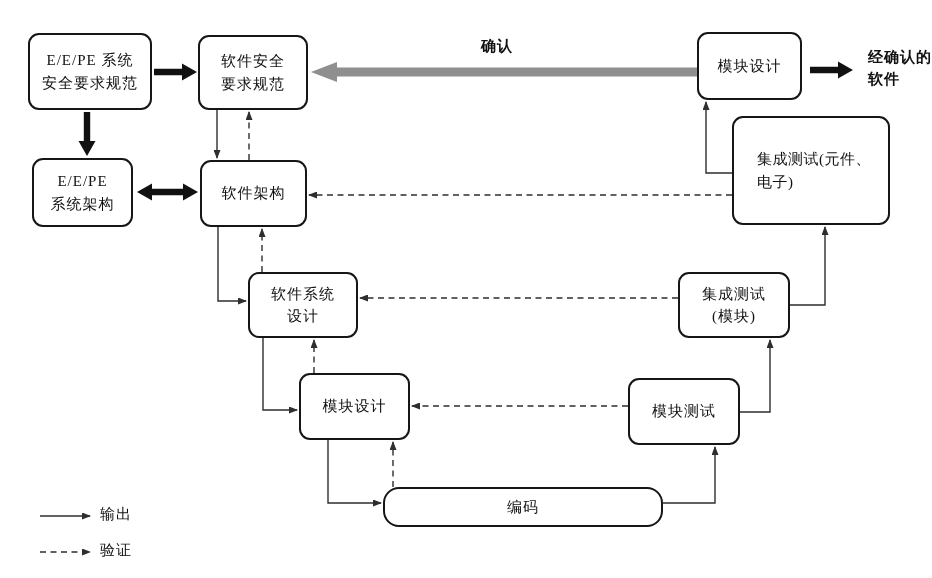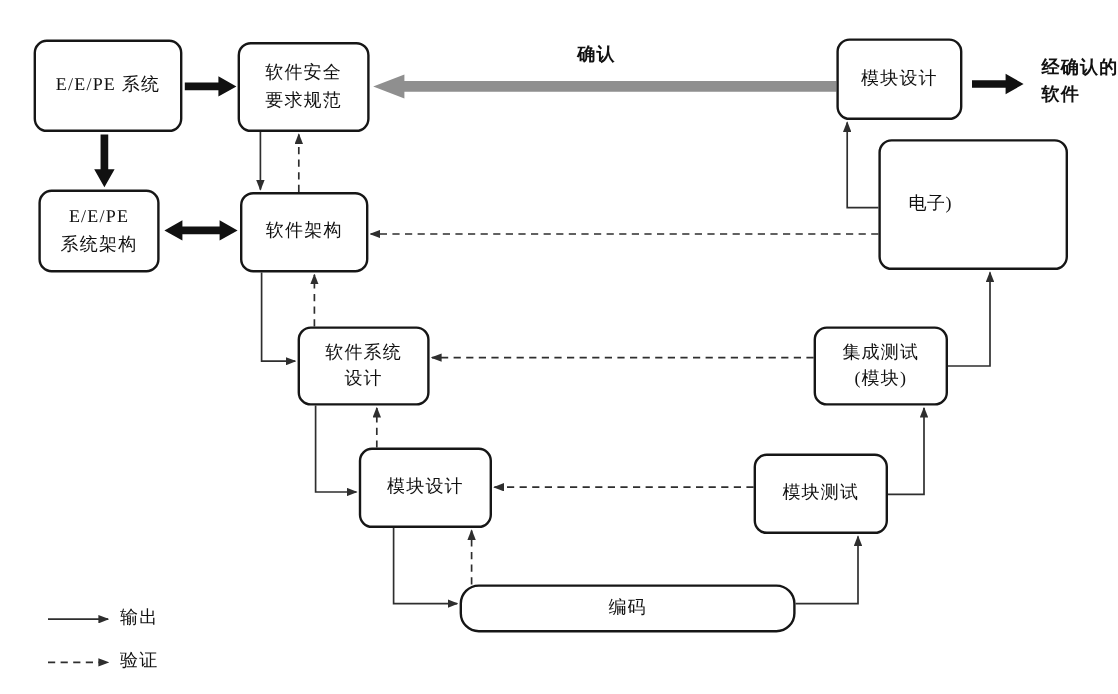--- a/index.html
+++ b/index.html
@@ -53,20 +53,21 @@
       <polygon points="83.8,112.0 83.8,141.0 78.5,141.0 87.0,156.0 95.5,141.0 90.2,141.0 90.2,112.0" fill="#111111"></polygon>
       <polygon points="137.0,192.0 152.0,200.5 152.0,195.2 183.0,195.2 183.0,200.5 198.0,192.0 183.0,183.5 183.0,188.8 152.0,188.8 152.0,183.5" fill="#111111"></polygon>
       <polygon points="810.0,73.2 838.0,73.2 838.0,78.5 853.0,70.0 838.0,61.5 838.0,66.8 810.0,66.8" fill="#111111"></polygon>
       <polygon points="697.0,67.5 337.0,67.5 337.0,62.0 311.0,72.0 337.0,82.0 337.0,76.5 697.0,76.5" fill="#8f8f8f"></polygon>
       <line x1="40" y1="516" x2="90" y2="516" class="edge" marker-end="url(#arr)"></line>
       <line x1="40" y1="552" x2="90" y2="552" class="edge dashed" marker-end="url(#arr)"></line>
     </svg>
   <div id="nodes-layer">
       <div class="node" style="left: 28px; top: 33px; width: 124px; height: 77px;">
         <div>E/E/PE 系统</div>
+        <div>安全要求规范</div>
       </div>
       <div class="node" style="left: 198px; top: 35px; width: 110px; height: 75px;">
         <div>软件安全</div>
         <div>要求规范</div>
       </div>
       <div class="node" style="left: 32px; top: 158px; width: 101px; height: 69px;">
         <div>E/E/PE</div>
         <div>系统架构</div>
       </div>
       <div class="node" style="left: 200px; top: 160px; width: 107px; height: 67px;">
@@ -83,20 +84,21 @@
         <div>编码</div>
       </div>
       <div class="node" style="left: 628px; top: 378px; width: 112px; height: 67px;">
         <div>模块测试</div>
       </div>
       <div class="node" style="left: 678px; top: 272px; width: 112px; height: 66px;">
         <div>集成测试</div>
         <div>(模块)</div>
       </div>
       <div class="node align-left" style="left: 732px; top: 116px; width: 158px; height: 109px;">
+        <div>集成测试(元件、</div>
         <div>电子)</div>
       </div>
       <div class="node" style="left: 697px; top: 32px; width: 105px; height: 68px;">
         <div>模块设计</div>
       </div>
     </div>
   <div id="labels-layer">
       <div class="flabel" style="left: 481px; top: 36px;">
         <div>确认</div>
       </div>

